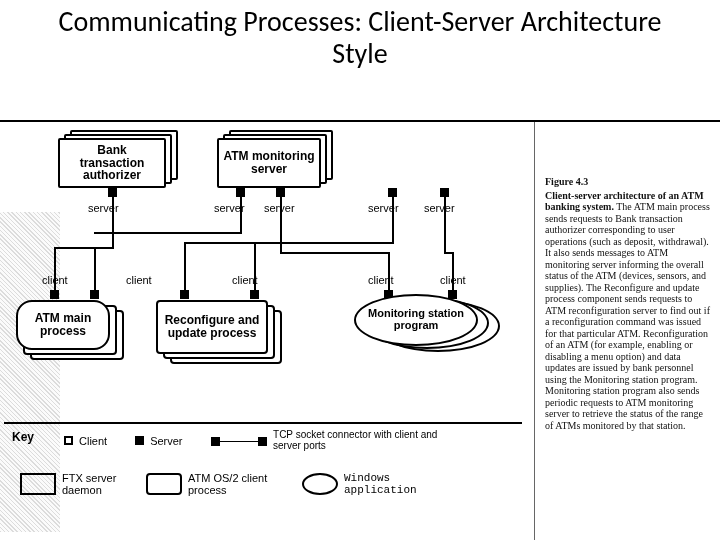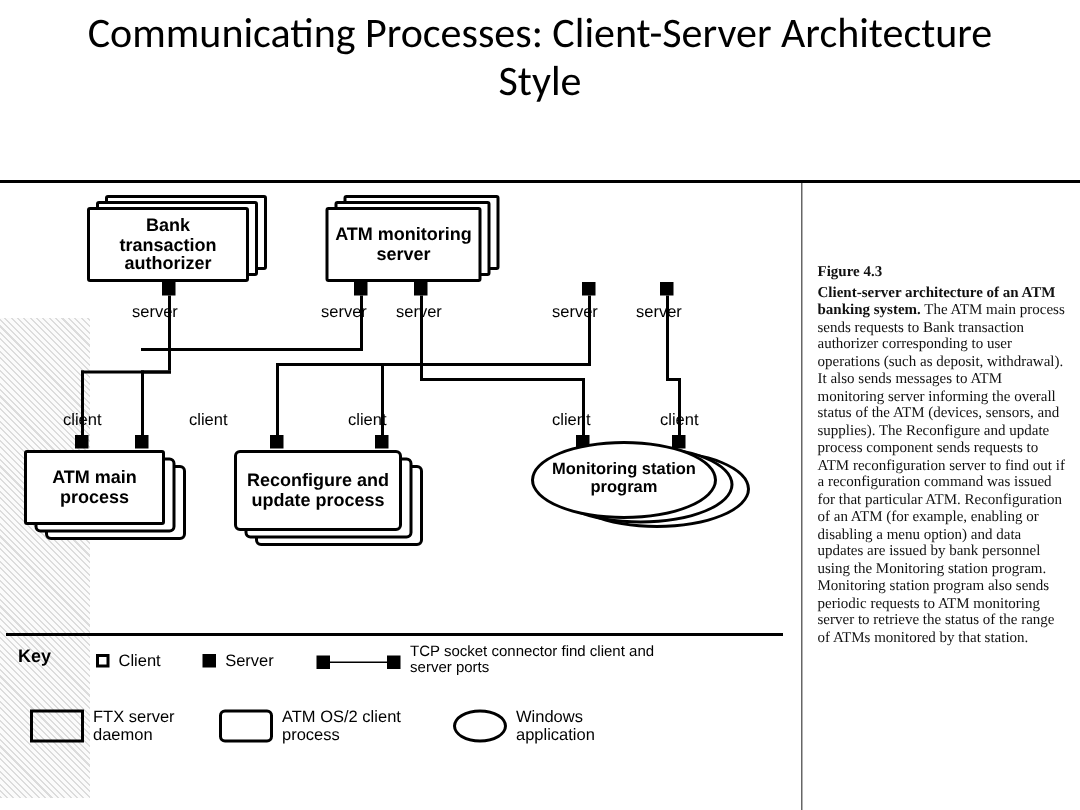--- a/index.html
+++ b/index.html
@@ -188,21 +188,21 @@
     <div class="port" style="left:50px; top:168px;"></div>
     <div class="port" style="left:90px; top:168px;"></div>
     <div class="port" style="left:180px; top:168px;"></div>
     <div class="port" style="left:250px; top:168px;"></div>
     <div class="port" style="left:384px; top:168px;"></div>
     <div class="port" style="left:448px; top:168px;"></div>
 
     <div class="stack" style="left:16px; top:178px; width:108px; height:58px;">
       <div class="layer" style="left:14px; top:10px; width:94px; height:50px; border-radius:4px;"></div>
       <div class="layer" style="left:7px;  top:5px;  width:94px; height:50px; border-radius:4px;"></div>
-      <div class="layer" style="left:0;    top:0;    width:94px; height:50px; border-radius:2px;">
+      <div class="layer" style="left:0;    top:0;    width:94px; height:50px; border-radius:16px;">
         <div class="lbl">ATM main process</div>
       </div>
     </div>
 
     <div class="stack ostk" style="left:354px; top:172px; width:150px; height:64px;">
       <div class="layer" style="left:22px; top:6px; width:124px; height:52px;"></div>
       <div class="layer" style="left:11px;  top:3px;  width:124px; height:52px;"></div>
       <div class="layer" style="left:0;    top:0;    width:124px; height:52px;">
         <div class="lbl" style="font-size:11px;">Monitoring station program</div>
       </div>
@@ -248,33 +248,33 @@
         <div class="item">
           <span class="sq"></span>
           <span>Server</span>
         </div>
         <div class="item" style="max-width:240px;">
           <span class="conn-demo">
             <span class="a"></span>
               <span class="l"></span>
               <span class="b"></span>
           </span>
-          <span style="font-size:10px; line-height:1.05;">TCP socket connector find client and server ports</span>
+          <span style="font-size:10px; line-height:1.05;">TCP socket connector with client and server ports</span>
         </div>
       </div>
       <div class="row2">
         <div class="item">
           <span class="rect"></span>
           <span style="width:60px;">FTX server daemon</span>
         </div>
         <div class="item">
           <span class="crect"></span>
           <span style="width:90px;">ATM OS/2 client process</span>
         </div>
         <div class="item">
           <span class="oval"></span>
-          <span style="width:80px;">Windows application</span>
+          <span style="width:80px;font-family:Liberation Mono, monospace;">Windows application</span>
         </div>
       </div>
     </div>
 
   </div>
 </div>
 
 </body></html>

